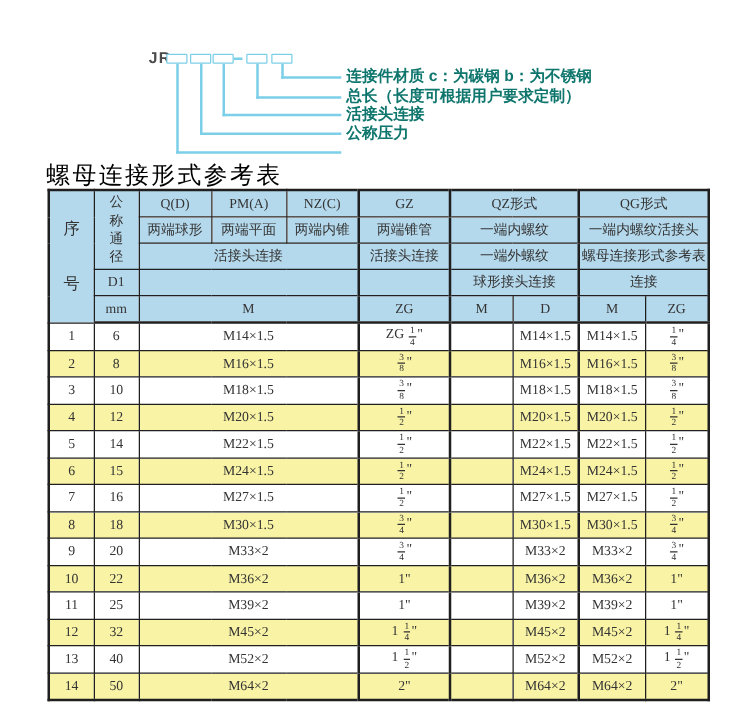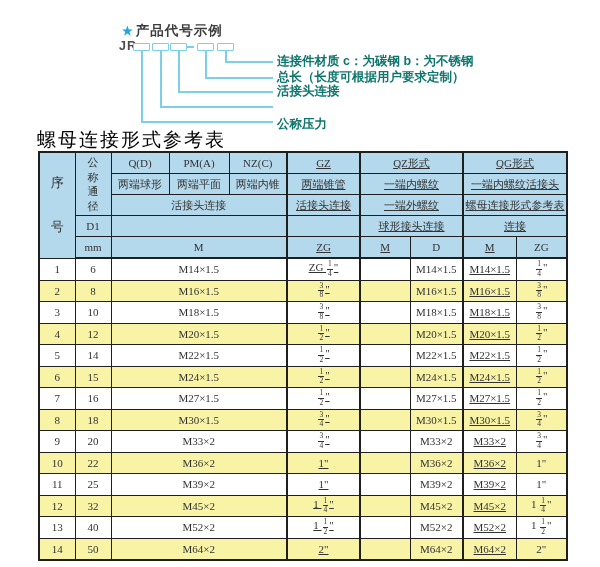--- a/index.html
+++ b/index.html
@@ -26,35 +26,34 @@
   .tbl-title{position:absolute;left:37px;top:127px;font-weight:normal;font-size:19px;color:#000;
     letter-spacing:2px;font-family:"Liberation Serif",serif;}
   table{position:absolute;left:38px;top:151px;border-collapse:collapse;table-layout:fixed;
     border:2px solid var(--border,#1f1f1f);}
   th,td{border:1px solid var(--border,#1f1f1f);text-align:center;vertical-align:middle;
     padding:0;font-weight:normal;overflow:hidden;}
   thead th{background:var(--hdr,#b5d9ec);height:20px;font-size:11px;line-height:1.1;}
   thead tr:last-child th{border-bottom:2px solid var(--border,#1f1f1f);}
   tbody td{height:20.5px;font-size:11px;background:#fff;}
   tbody tr:nth-child(even) td{background:var(--alt,#f9f3a6);}
-  .bl2{border-left:2px solid var(--border,#1f1f1f);text-decoration:underline;}
+  .bl2{border-left:2px solid var(--border,#1f1f1f);}
   .v1{font-size:13px;line-height:44px;}
   .v2{font-size:11px;line-height:14.5px;}
   
   .fr{display:inline-block;vertical-align:-5px;text-align:center;font-size:7.5px;line-height:1.15;margin:0 1px;}
   .fr b{display:block;font-weight:normal;border-bottom:1px solid #333;padding:0 1px;}
   .fr i{display:block;font-style:normal;}
 </style>
 </head>
 <body>
 
 <div class="page">
 
   <div class="diagram">
-    <div class="diag-title"><span class="star">★</span><span>产品代号示例</span></div>
     <div class="jr">JR</div>
     <div id="diag-shapes">
         <div class="code-box" style="left: 133px;"></div>
         <div class="code-box" style="left: 152px;"></div>
         <div class="code-box" style="left: 170px;"></div>
         <div class="code-box" style="left: 197px;"></div>
         <div class="code-box" style="left: 217px;"></div>
         <div class="dash" style="left: 187px;"></div>
         <div class="vline" style="left: 225px; top: 51px; height: 11.5px;"></div>
         <div class="hline" style="left: 225px; top: 61px; width: 48px;"></div>
@@ -63,21 +62,21 @@
         <div class="vline" style="left: 178px; top: 51px; height: 41.5px;"></div>
         <div class="hline" style="left: 178px; top: 91px; width: 95px;"></div>
         <div class="vline" style="left: 160px; top: 51px; height: 56.5px;"></div>
         <div class="hline" style="left: 160px; top: 106px; width: 113px;"></div>
         <div class="vline" style="left: 141px; top: 51px; height: 71.5px;"></div>
         <div class="hline" style="left: 141px; top: 121px; width: 132px;"></div>
       </div>
     <div class="code-label" style="top:53px">连接件材质  c：为碳钢  b：为不锈钢</div>
     <div class="code-label" style="top:69px">总长（长度可根据用户要求定制）</div>
     <div class="code-label" style="top:83px">活接头连接</div>
-    <div class="code-label" style="top:116px">公称压力</div>
+    <div class="code-label" style="top:98px">公称压力</div>
   </div>
 
   <div class="tbl-title">螺母连接形式参考表</div>
 
   <table>
     <colgroup>
       <col style="width:36px">
         <col style="width:36px">
         <col style="width:58px">
         <col style="width:60px">

